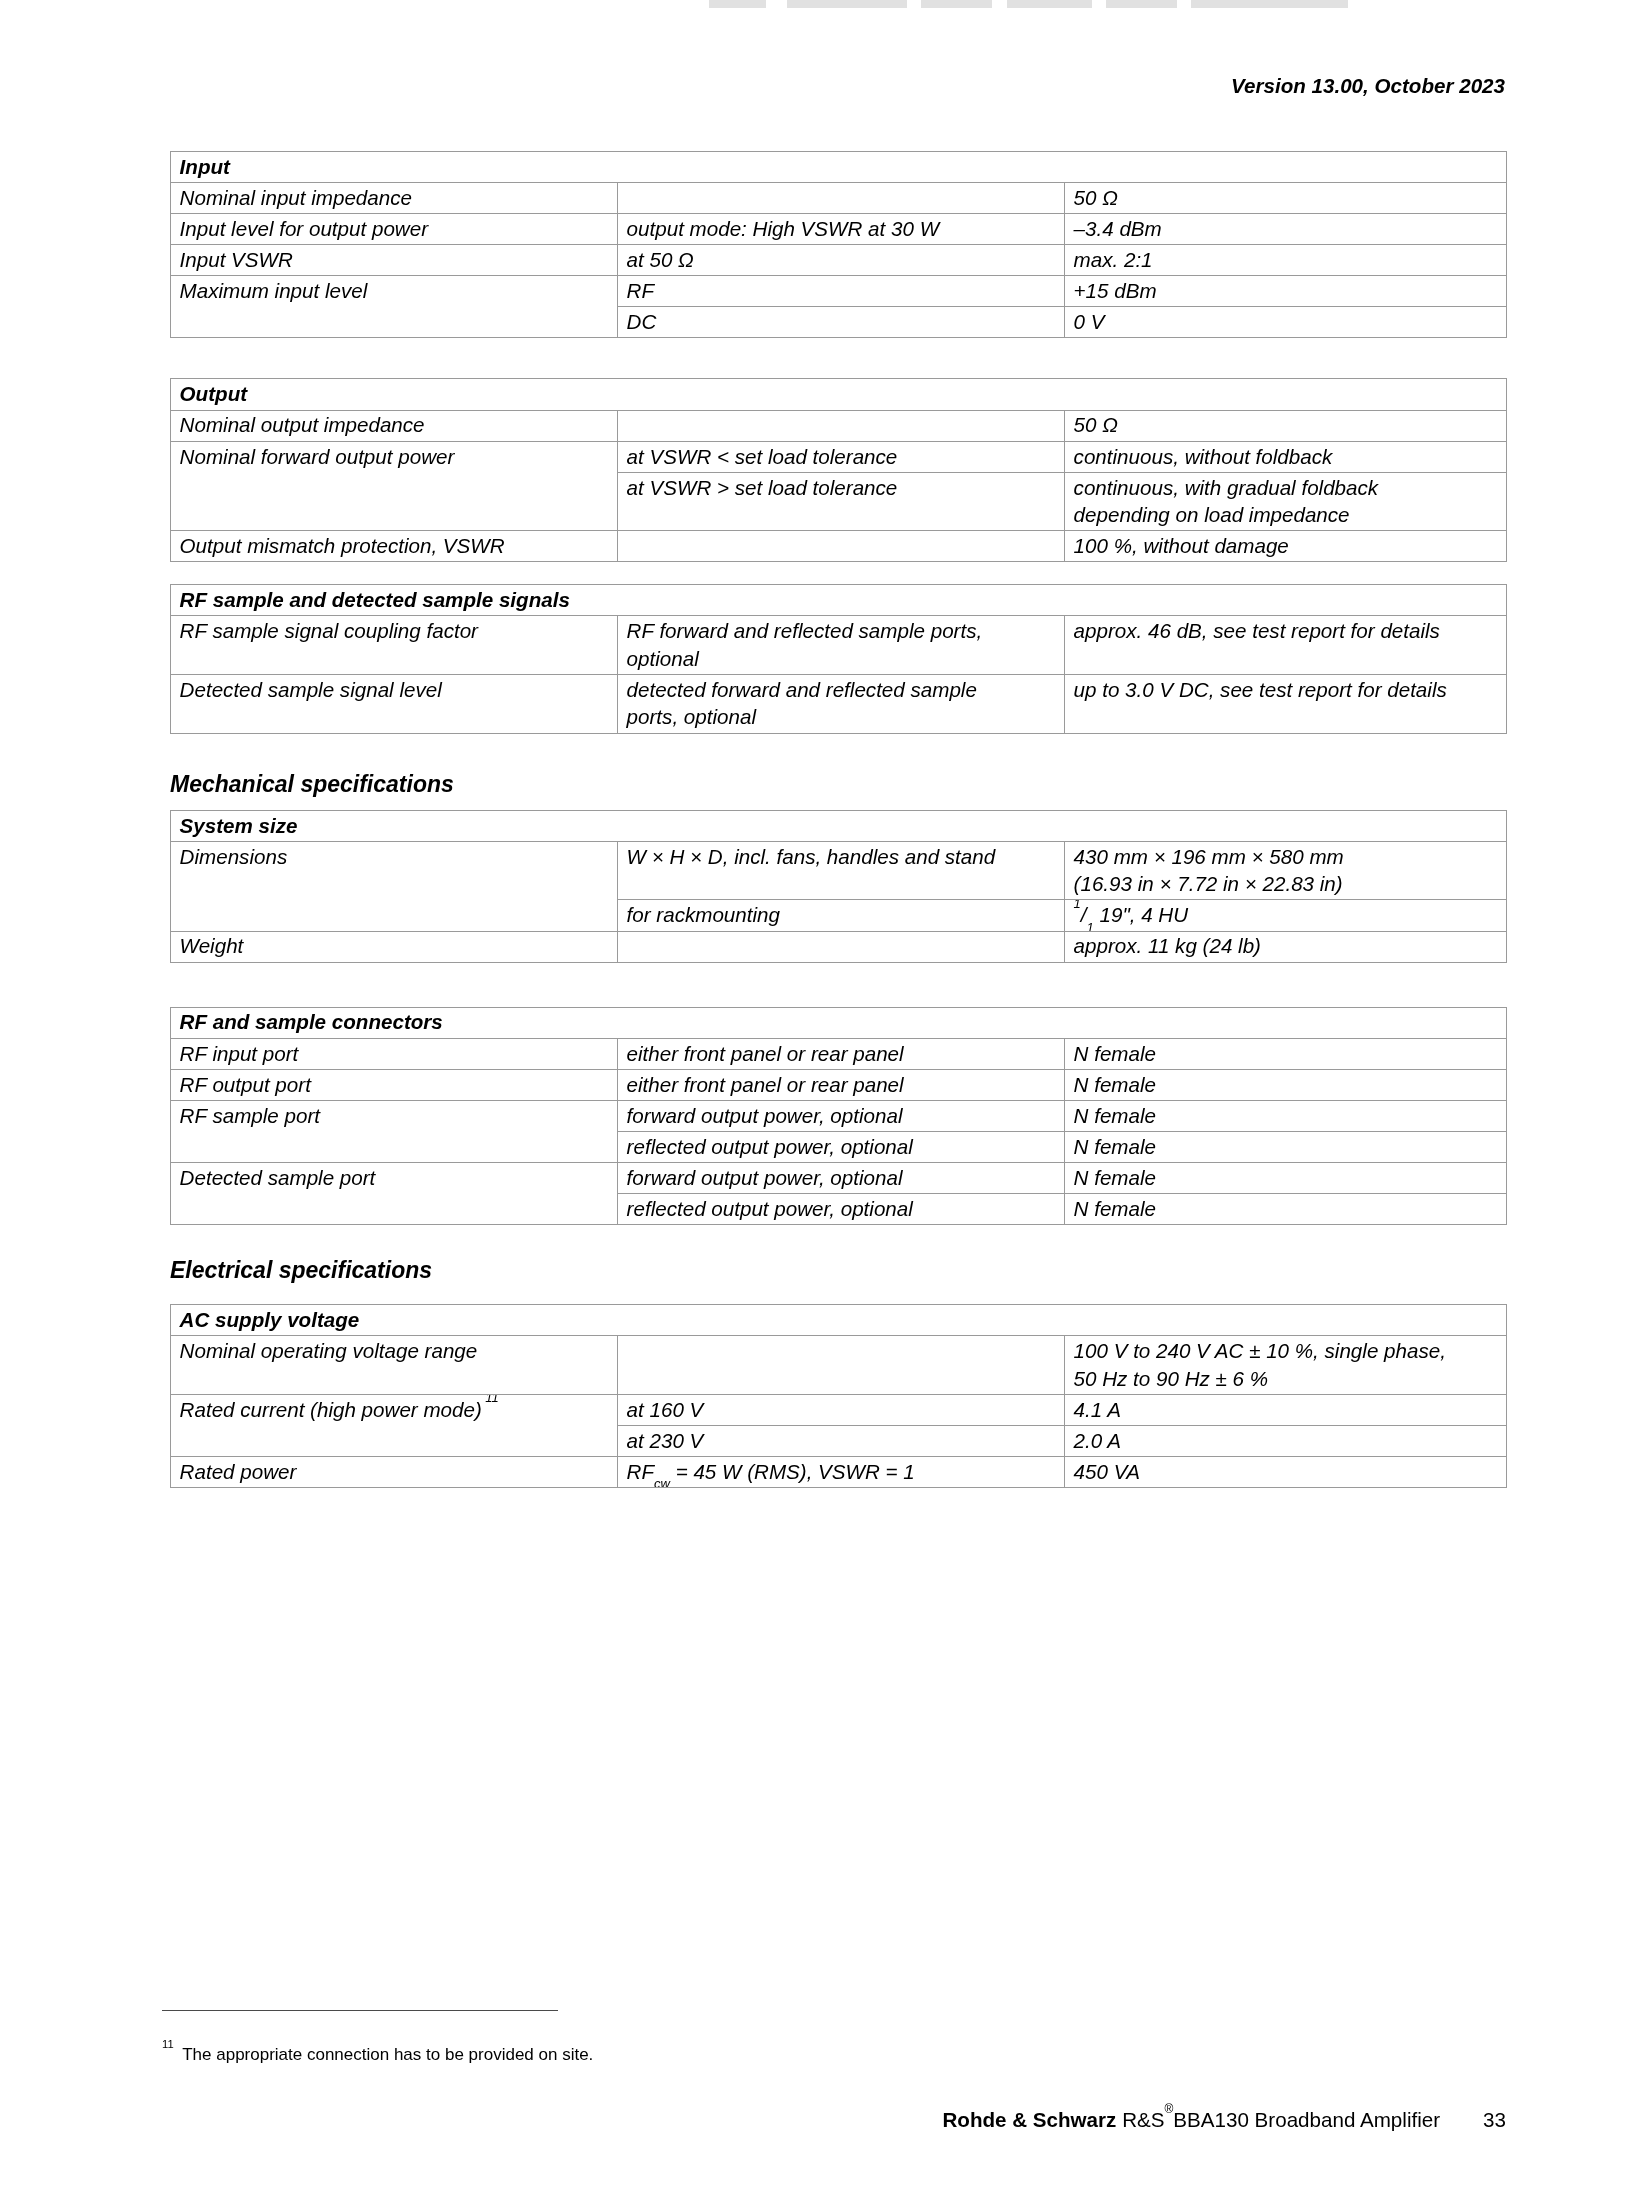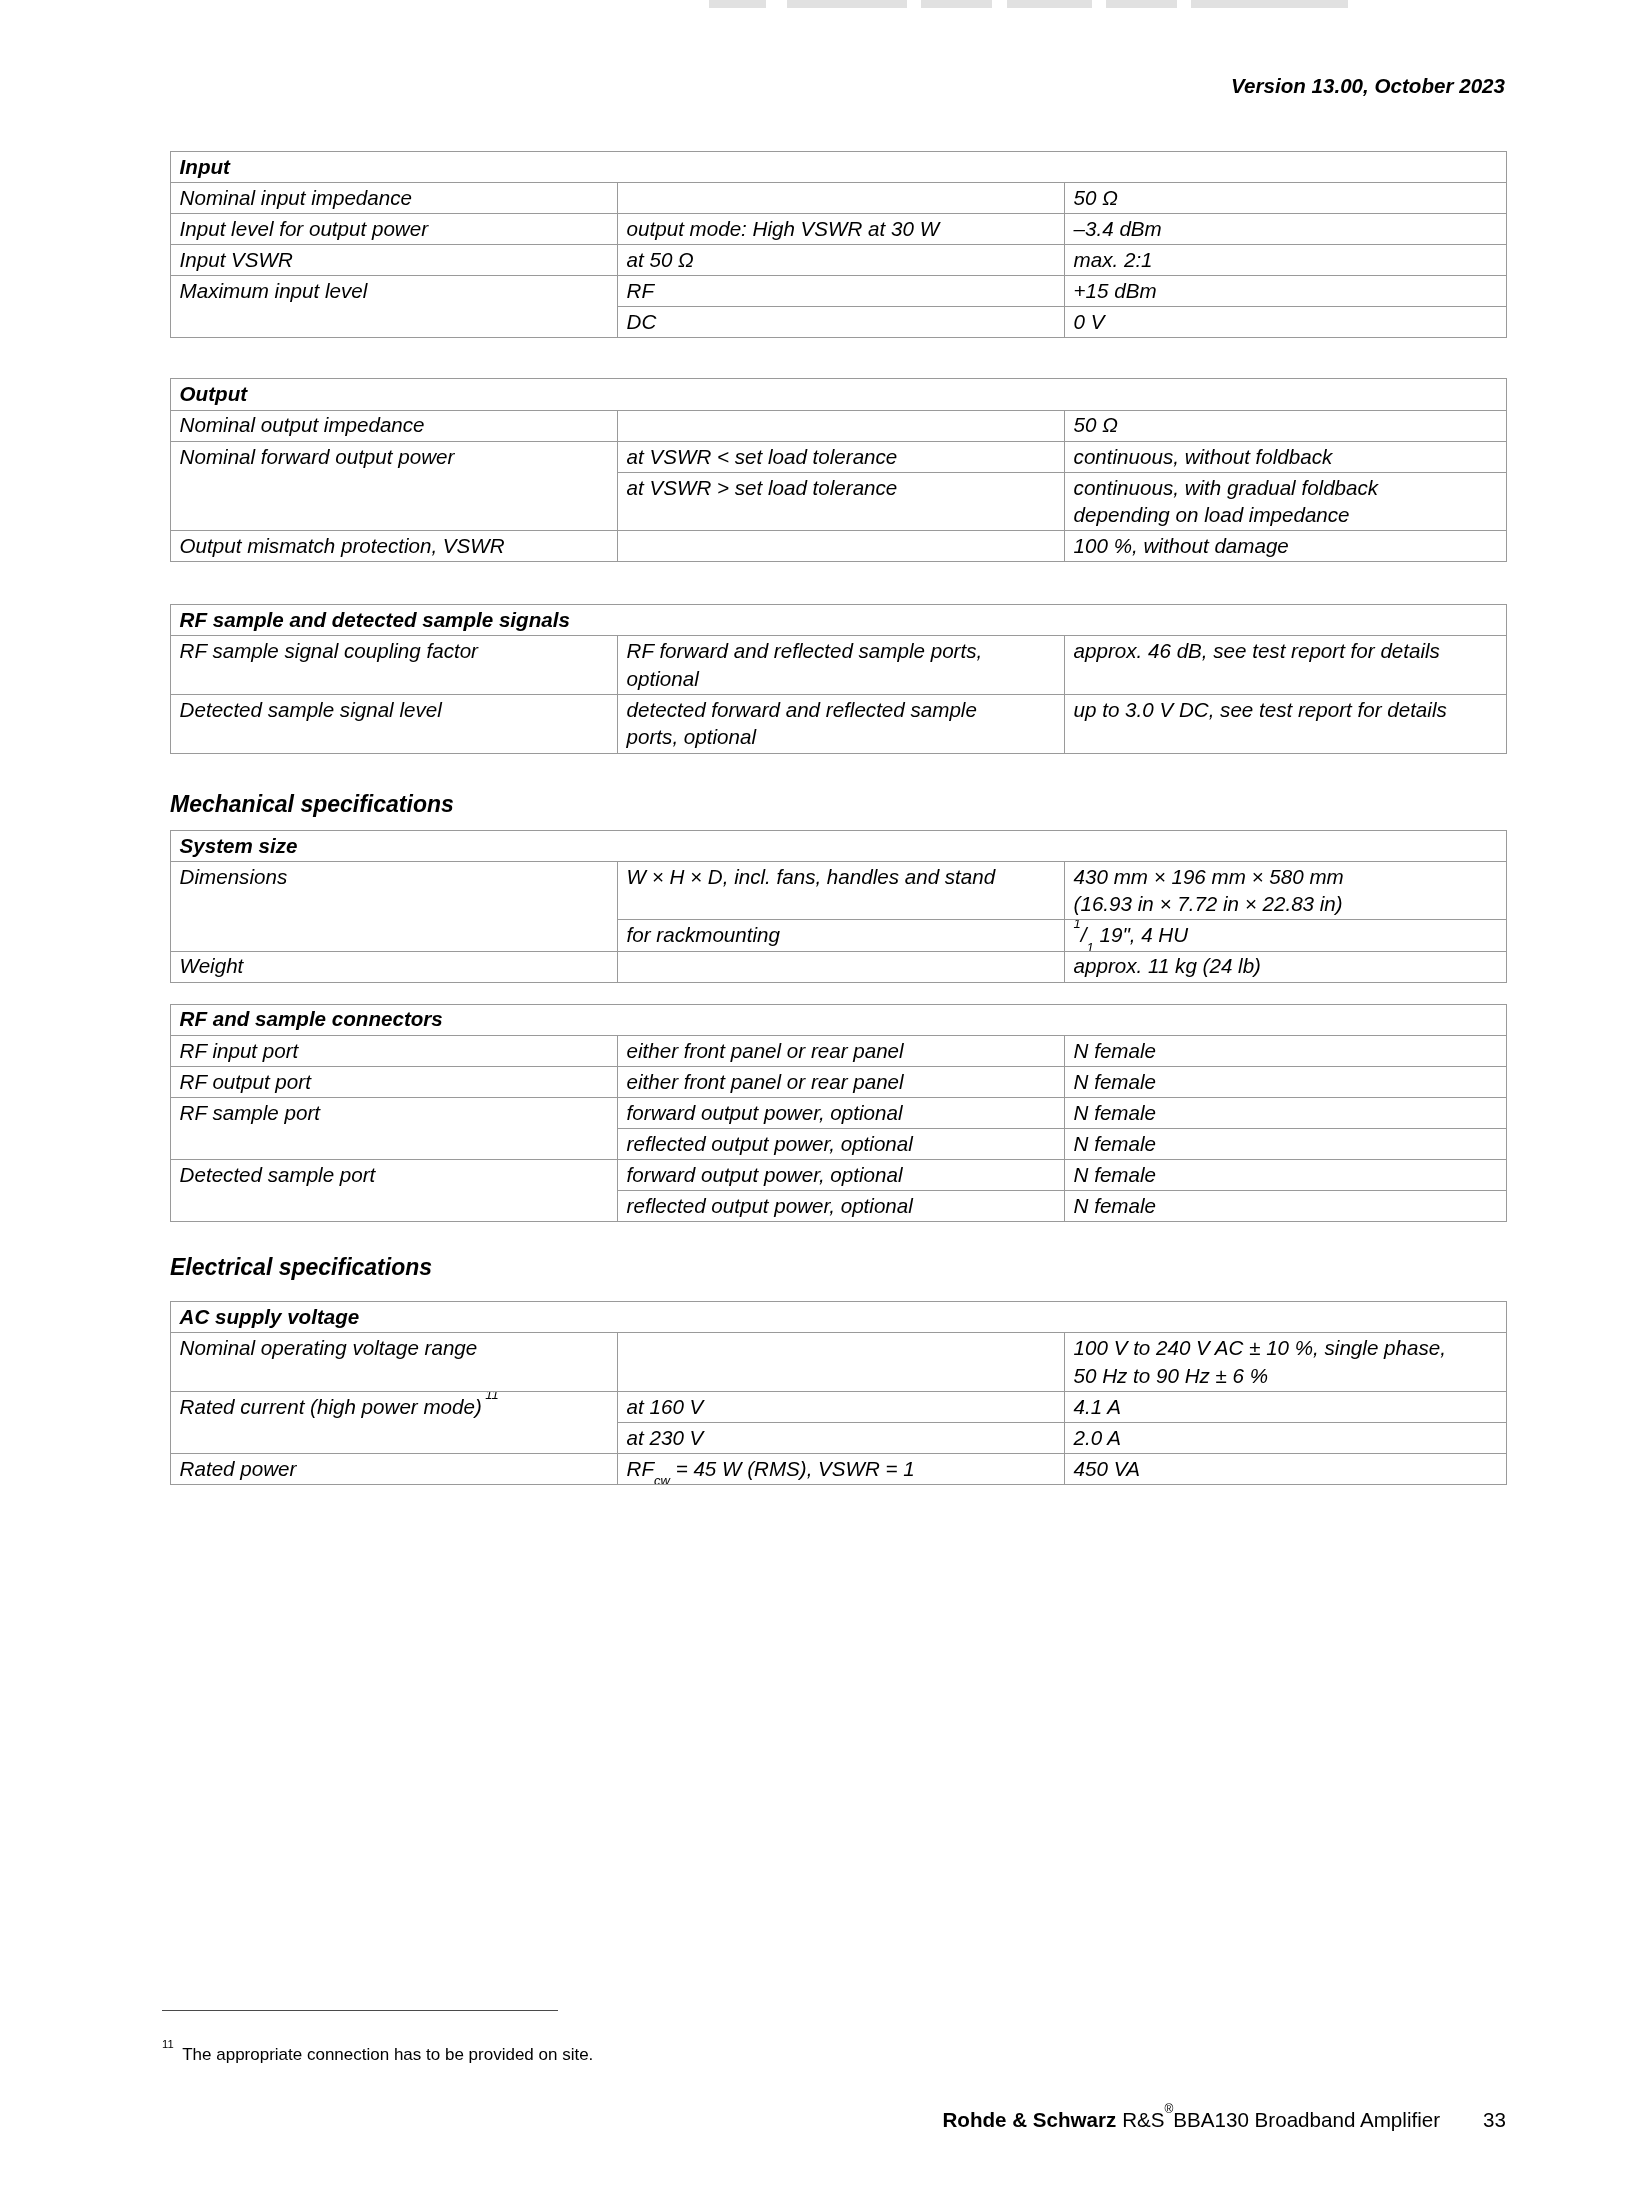--- a/index.html
+++ b/index.html
@@ -7,21 +7,21 @@
   .artifact{position:absolute;top:0;left:0;width:1652px;height:8.6px;}
   .artifact div{position:absolute;top:0;height:7.7px;background:#cdcdcd;opacity:.6;}
   .content{position:absolute;left:170px;top:0;width:1335px;font-style:italic;}
   .version{margin-top:74px;text-align:right;font-weight:700;font-size:20.6px;line-height:24px;}
   .h2{font-size:23px;font-weight:700;line-height:29px;}
   .h2.mech{margin-top:36px;margin-bottom:11.2px;}
   .h2.elec{margin-top:31px;margin-bottom:19px;}
   table.spec{border-collapse:collapse;table-layout:fixed;width:1335px;font-size:20.6px;}
   table.spec td{border:0.9px solid #9a9a9a;padding:0.9px 8.6px 1.7px 8.6px;vertical-align:top;line-height:27.5px;white-space:pre-line;overflow:hidden;}
   tr.title td{font-weight:700;}
-  .mt62{margin-top:53px;} .mt46{margin-top:40px;} .mt49{margin-top:42px;} .mt51{margin-top:21px;padding-left:16px;}
+  .mt62{margin-top:53px;} .mt46{margin-top:40px;} .mt49{margin-top:22px;} .mt51{margin-top:44px;padding-left:16px;}
   col.c1{width:447px;} col.c2{width:447px;} col.c3{width:442px;}
   sup.s{font-size:13px;line-height:0;position:relative;top:-6.9px;}
   sub.s{font-size:13px;line-height:0;position:relative;top:4.3px;}
   sup.ml{margin-left:3.4px;}
   .footnote{position:absolute;left:162px;top:2010px;width:774px;font-size:17px;}
   .fn-rule{width:396px;height:0;border-top:1.7px solid #4a4a4a;}
   .fn-text{margin-top:34px;line-height:20.6px;}
   .fn-text sup{font-size:11.2px;line-height:0;position:relative;top:-5.2px;}
   .fn-text .fn-body{margin-left:8.6px;}
   .footer{position:absolute;top:2108px;right:146px;font-size:20.6px;line-height:24px;white-space:nowrap;}

